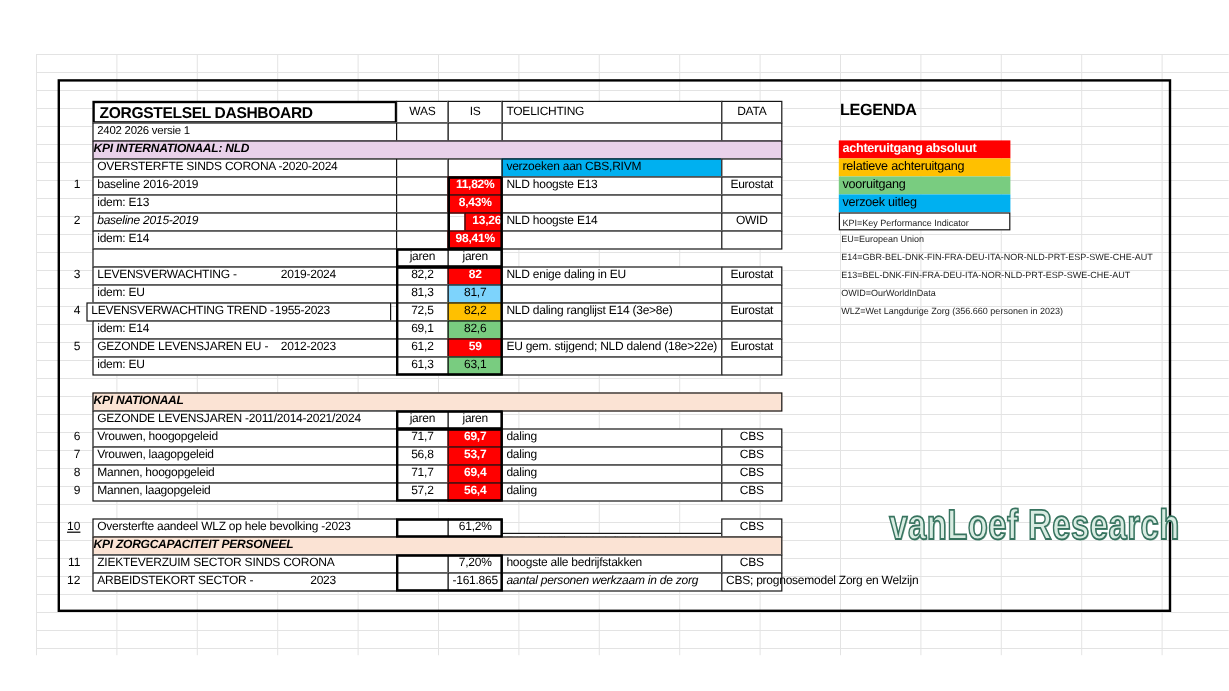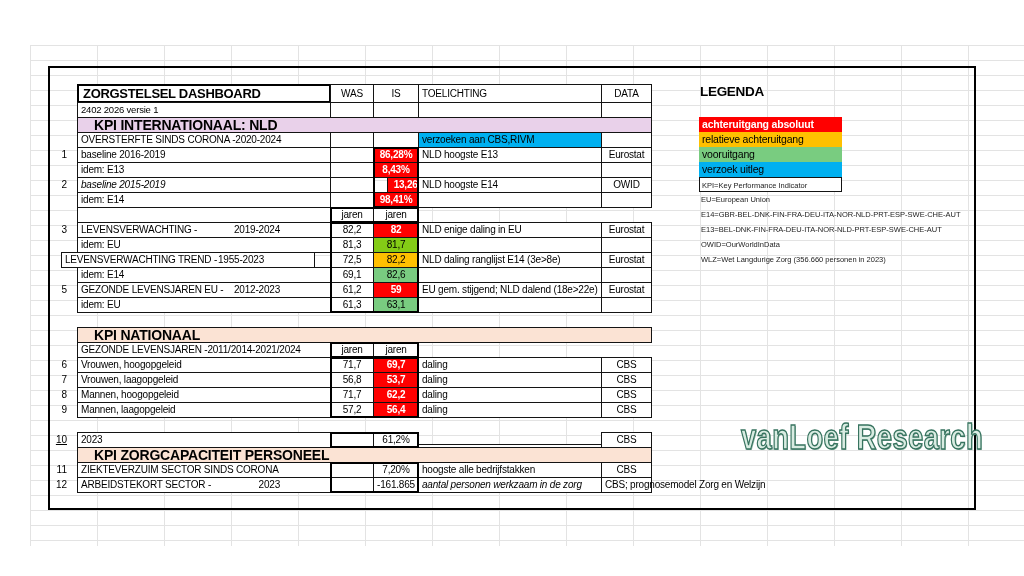--- a/index.html
+++ b/index.html
@@ -34,22 +34,22 @@
     position:absolute;box-sizing:border-box;border:2px solid #000;background:#fff;
     font-weight:bold;font-size:13px;line-height:15px;padding-left:4px;
     letter-spacing:-0.3px;white-space:nowrap;overflow:hidden;
   }
   .hdr{
     position:absolute;box-sizing:border-box;border:1px solid #141414;background:#fff;
     font-size:10px;line-height:17px;letter-spacing:-0.2px;overflow:hidden;white-space:nowrap;
   }
   .section-band{
     position:absolute;box-sizing:border-box;border:1px solid #141414;
-    font-size:14px;font-weight:bold;line-height:14px;padding-left:16px;
-    letter-spacing:-0.2px;white-space:nowrap;overflow:hidden;
+    font-size:10px;font-weight:bold;line-height:14px;padding-left:0;
+    letter-spacing:-0.2px;white-space:nowrap;overflow:hidden;font-style:italic;
   }
   .rownum{
     position:absolute;font-size:10px;line-height:15px;text-align:right;
     width:22px;color:#000;
   }
   .legend-title{
     position:absolute;left:700px;top:84px;font-size:13.5px;font-weight:bold;
     letter-spacing:-0.3px;
   }
   .legend-band{
@@ -100,21 +100,21 @@
     </div>
     <div class="cell center" style="left: 330px; top: 132px; width: 44px; height: 16px;"></div>
     <div class="cell center" style="left: 373px; top: 132px; width: 46px; height: 16px;"></div>
     <div class="cell padl" style="left: 418px; top: 132px; width: 184px; height: 16px; background: rgb(0, 176, 240);">verzoeken aan CBS,RIVM</div>
     <div class="cell center" style="left: 601px; top: 132px; width: 51px; height: 16px;"></div>
     <div class="rownum" style="left: 45px; top: 147px;">1</div>
     <div class="cell padl desc-flex" style="left: 77px; top: 147px; width: 254px; height: 16px; text-align: center;">
       <span>baseline 2016-2019</span>
     </div>
     <div class="cell center" style="left: 330px; top: 147px; width: 44px; height: 16px;"></div>
-    <div class="cell center" style="left: 373px; top: 147px; width: 46px; height: 16px; background: rgb(255, 0, 0); color: rgb(255, 255, 255); font-weight: bold;">86,28%</div>
+    <div class="cell center" style="left: 373px; top: 147px; width: 46px; height: 16px; background: rgb(255, 0, 0); color: rgb(255, 255, 255); font-weight: bold;">11,82%</div>
     <div class="cell padl" style="left: 418px; top: 147px; width: 184px; height: 16px;">NLD hoogste E13</div>
     <div class="cell center" style="left: 601px; top: 147px; width: 51px; height: 16px;">Eurostat</div>
     <div class="cell padl desc-flex" style="left: 77px; top: 162px; width: 254px; height: 16px;">
       <span>idem: E13</span>
     </div>
     <div class="cell center" style="left: 330px; top: 162px; width: 44px; height: 16px;"></div>
     <div class="cell center" style="left: 373px; top: 162px; width: 46px; height: 16px; background: rgb(255, 0, 0); color: rgb(255, 255, 255); font-weight: bold;">8,43%</div>
     <div class="cell padl" style="left: 418px; top: 162px; width: 184px; height: 16px;"></div>
     <div class="cell center" style="left: 601px; top: 162px; width: 51px; height: 16px;"></div>
     <div class="rownum" style="left: 45px; top: 177px;">2</div>
@@ -143,25 +143,25 @@
       <span class="per">2019-2024</span>
     </div>
     <div class="cell center" style="left: 330px; top: 222px; width: 44px; height: 16px;">82,2</div>
     <div class="cell center" style="left: 373px; top: 222px; width: 46px; height: 16px; background: rgb(255, 0, 0); color: rgb(255, 255, 255); font-weight: bold;">82</div>
     <div class="cell padl" style="left: 418px; top: 222px; width: 184px; height: 16px;">NLD enige daling in EU</div>
     <div class="cell center" style="left: 601px; top: 222px; width: 51px; height: 16px;">Eurostat</div>
     <div class="cell padl desc-flex" style="left: 77px; top: 237px; width: 254px; height: 16px;">
       <span>idem: EU</span>
     </div>
     <div class="cell center" style="left: 330px; top: 237px; width: 44px; height: 16px;">81,3</div>
-    <div class="cell center" style="left: 373px; top: 237px; width: 46px; height: 16px; background: #84cc16;">81,7</div>
+    <div class="cell center" style="left: 373px; top: 237px; width: 46px; height: 16px; background: #7dd3fc;">81,7</div>
     <div class="cell padl" style="left: 418px; top: 237px; width: 184px; height: 16px;"></div>
     <div class="cell center" style="left: 601px; top: 237px; width: 51px; height: 16px;"></div>
     <div class="rownum" style="left: 45px; top: 252px;">4</div>
-    <div class="cell padl desc-flex" style="left: 61px; top: 252px; width: 254px; height: 16px;">
+    <div class="cell padl desc-flex" style="left: 72px; top: 252px; width: 254px; height: 16px;">
       <span>LEVENSVERWACHTING TREND -</span>
       <span class="per">1955-2023</span>
     </div>
     <div class="cell center" style="left: 330px; top: 252px; width: 44px; height: 16px;">72,5</div>
     <div class="cell center" style="left: 373px; top: 252px; width: 46px; height: 16px; background: rgb(255, 192, 0);">82,2</div>
     <div class="cell padl" style="left: 418px; top: 252px; width: 184px; height: 28px;">NLD daling ranglijst E14 (3e&gt;8e)</div>
     <div class="cell center" style="left: 601px; top: 252px; width: 51px; height: 16px;">Eurostat</div>
     <div class="cell padl desc-flex" style="left: 77px; top: 267px; width: 254px; height: 16px;">
       <span>idem: E14</span>
     </div>
@@ -206,33 +206,34 @@
     </div>
     <div class="cell center" style="left: 330px; top: 372px; width: 44px; height: 16px;">56,8</div>
     <div class="cell center" style="left: 373px; top: 372px; width: 46px; height: 16px; background: rgb(255, 0, 0); color: rgb(255, 255, 255); font-weight: bold;">53,7</div>
     <div class="cell padl" style="left: 418px; top: 372px; width: 184px; height: 16px;">daling</div>
     <div class="cell center" style="left: 601px; top: 372px; width: 51px; height: 16px;">CBS</div>
     <div class="rownum" style="left: 45px; top: 387px;">8</div>
     <div class="cell padl desc-flex" style="left: 77px; top: 387px; width: 254px; height: 16px;">
       <span>Mannen, hoogopgeleid</span>
     </div>
     <div class="cell center" style="left: 330px; top: 387px; width: 44px; height: 16px;">71,7</div>
-    <div class="cell center" style="left: 373px; top: 387px; width: 46px; height: 16px; background: rgb(255, 0, 0); color: rgb(255, 255, 255); font-weight: bold;">62,2</div>
+    <div class="cell center" style="left: 373px; top: 387px; width: 46px; height: 16px; background: rgb(255, 0, 0); color: rgb(255, 255, 255); font-weight: bold;">69,4</div>
     <div class="cell padl" style="left: 418px; top: 387px; width: 184px; height: 16px;">daling</div>
     <div class="cell center" style="left: 601px; top: 387px; width: 51px; height: 16px;">CBS</div>
     <div class="rownum" style="left: 45px; top: 402px;">9</div>
     <div class="cell padl desc-flex" style="left: 77px; top: 402px; width: 254px; height: 16px;">
       <span>Mannen, laagopgeleid</span>
     </div>
     <div class="cell center" style="left: 330px; top: 402px; width: 44px; height: 16px;">57,2</div>
     <div class="cell center" style="left: 373px; top: 402px; width: 46px; height: 16px; background: rgb(255, 0, 0); color: rgb(255, 255, 255); font-weight: bold;">56,4</div>
     <div class="cell padl" style="left: 418px; top: 402px; width: 184px; height: 16px;">daling</div>
     <div class="cell center" style="left: 601px; top: 402px; width: 51px; height: 16px;">CBS</div>
     <div class="rownum" style="left: 45px; top: 432px; text-decoration: underline;">10</div>
     <div class="cell padl desc-flex" style="left: 77px; top: 432px; width: 254px; height: 16px;">
+      <span>Oversterfte aandeel WLZ op hele bevolking -</span>
       <span class="per">2023</span>
     </div>
     <div class="cell center" style="left: 330px; top: 432px; width: 44px; height: 16px;"></div>
     <div class="cell center" style="left: 373px; top: 432px; width: 46px; height: 16px;">61,2%</div>
     <div class="cell padl" style="left: 418px; top: 432px; width: 184px; height: 16px; margin-top: 12px;">7451 (WLZ) : 12181 (NLD) = 61,2%</div>
     <div class="cell center" style="left: 601px; top: 432px; width: 51px; height: 16px;">CBS</div>
     <div class="section-band" style="left: 77px; top: 447px; width: 575px; height: 16px; background: rgb(251, 227, 212);">KPI ZORGCAPACITEIT PERSONEEL</div>
     <div class="rownum" style="left: 45px; top: 462px;">11</div>
     <div class="cell padl desc-flex" style="left: 77px; top: 462px; width: 254px; height: 16px;">
       <span>ZIEKTEVERZUIM SECTOR SINDS CORONA</span>

